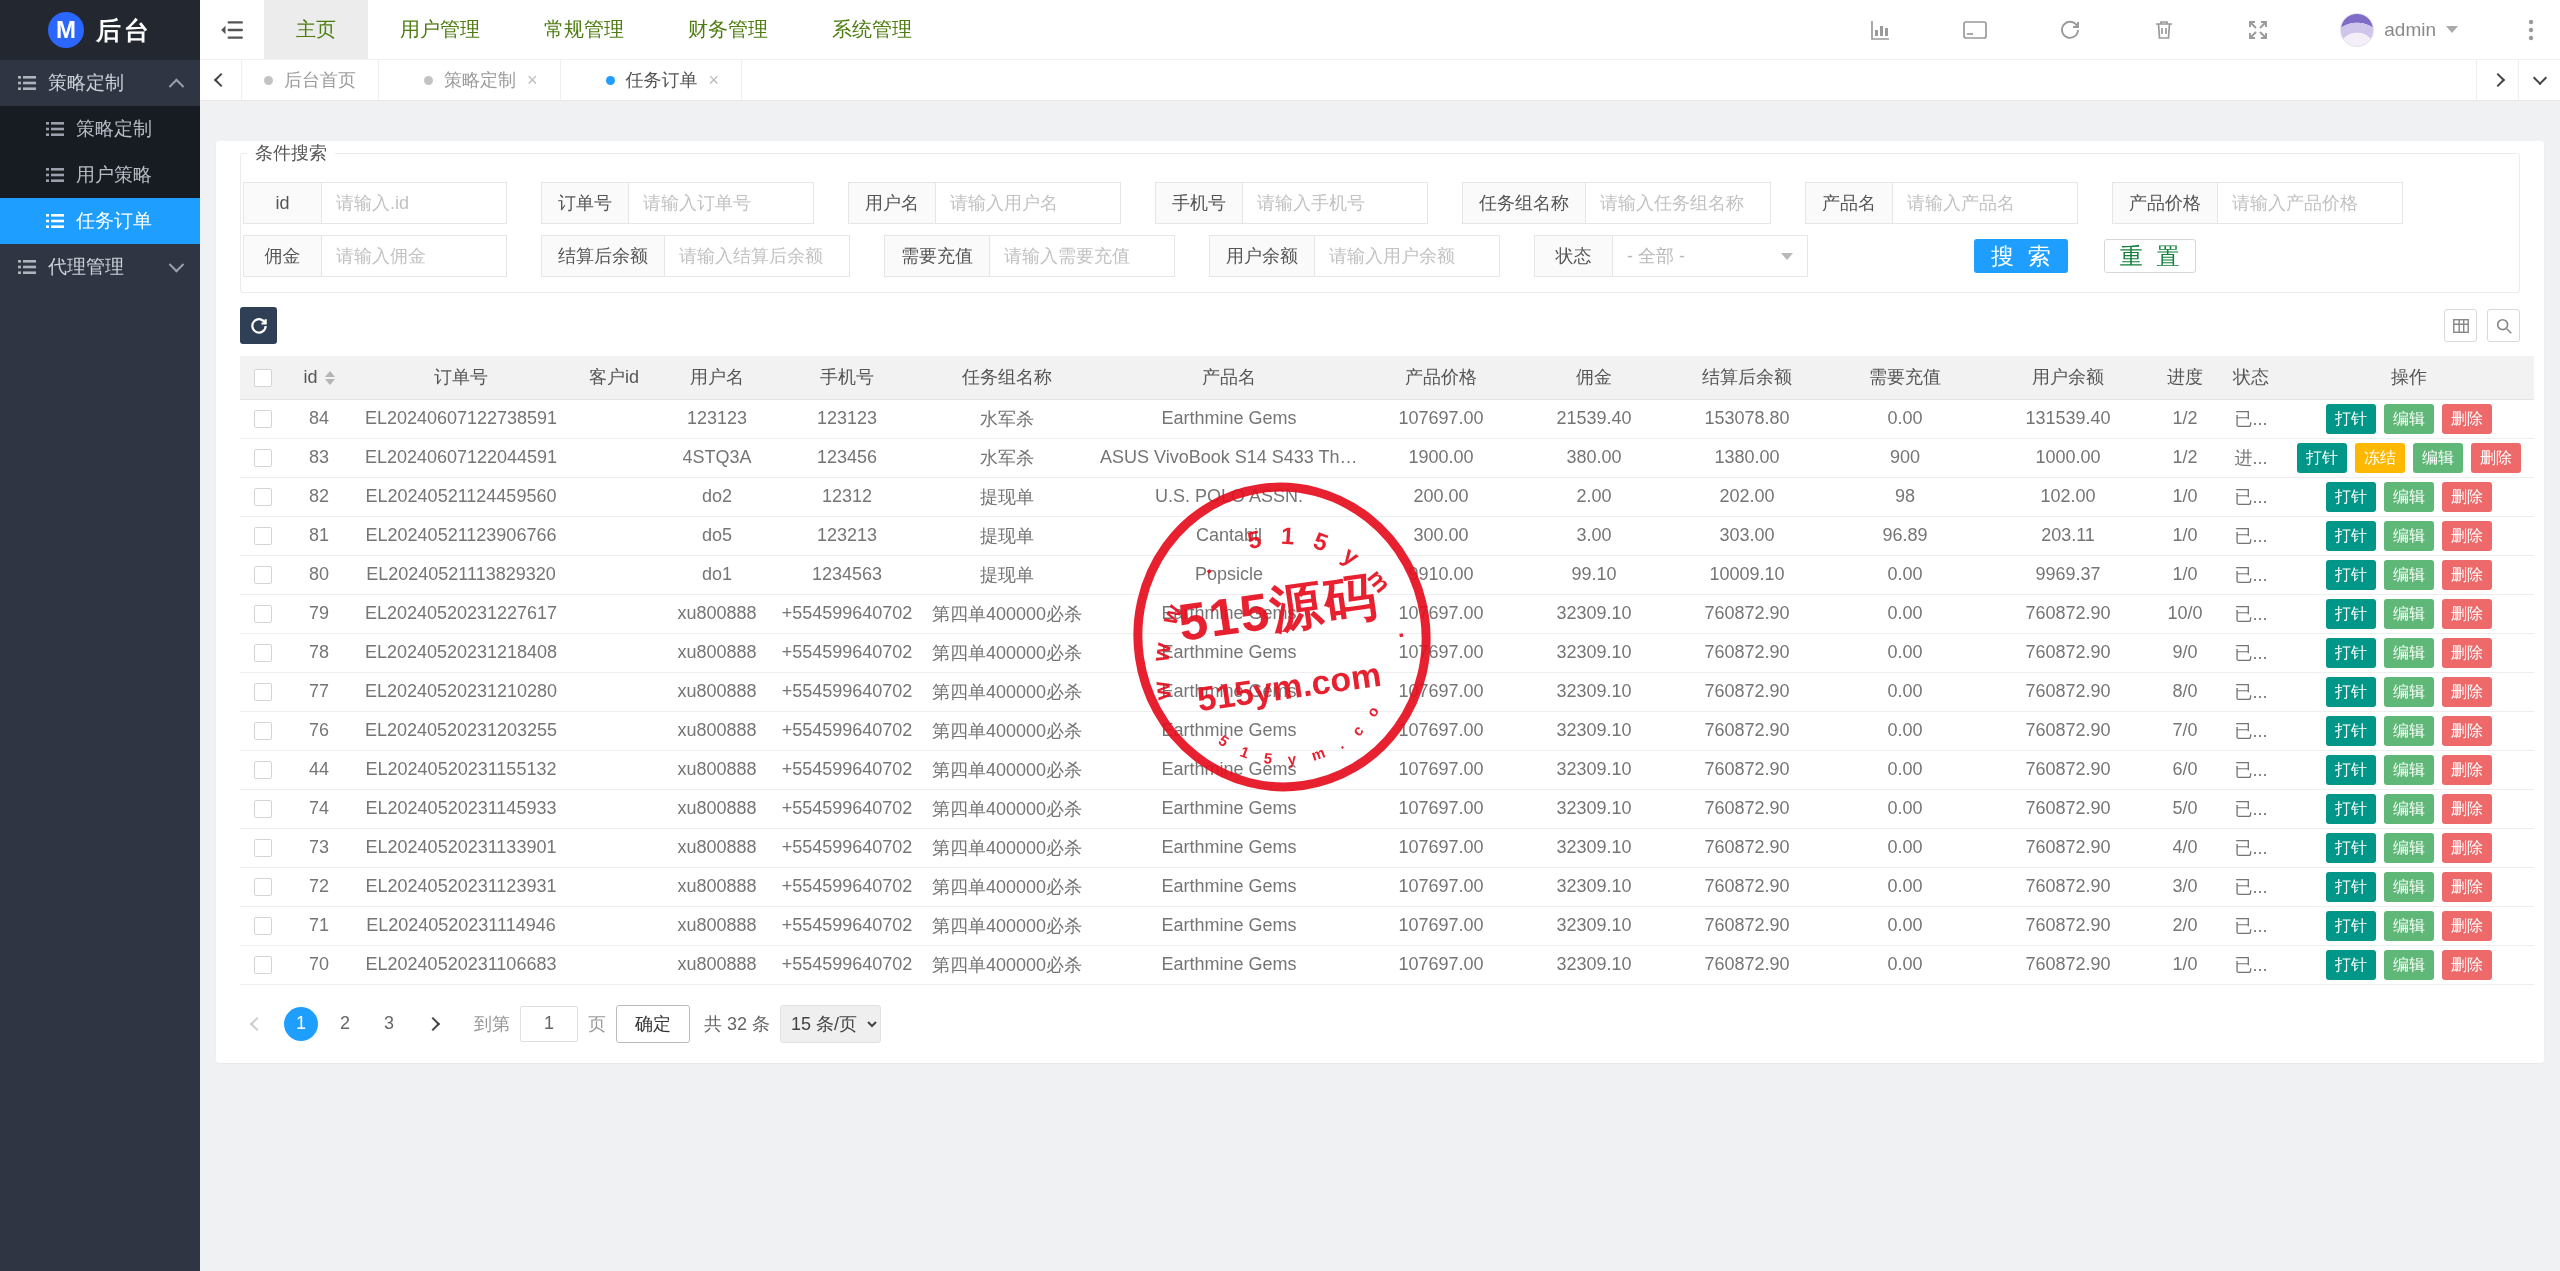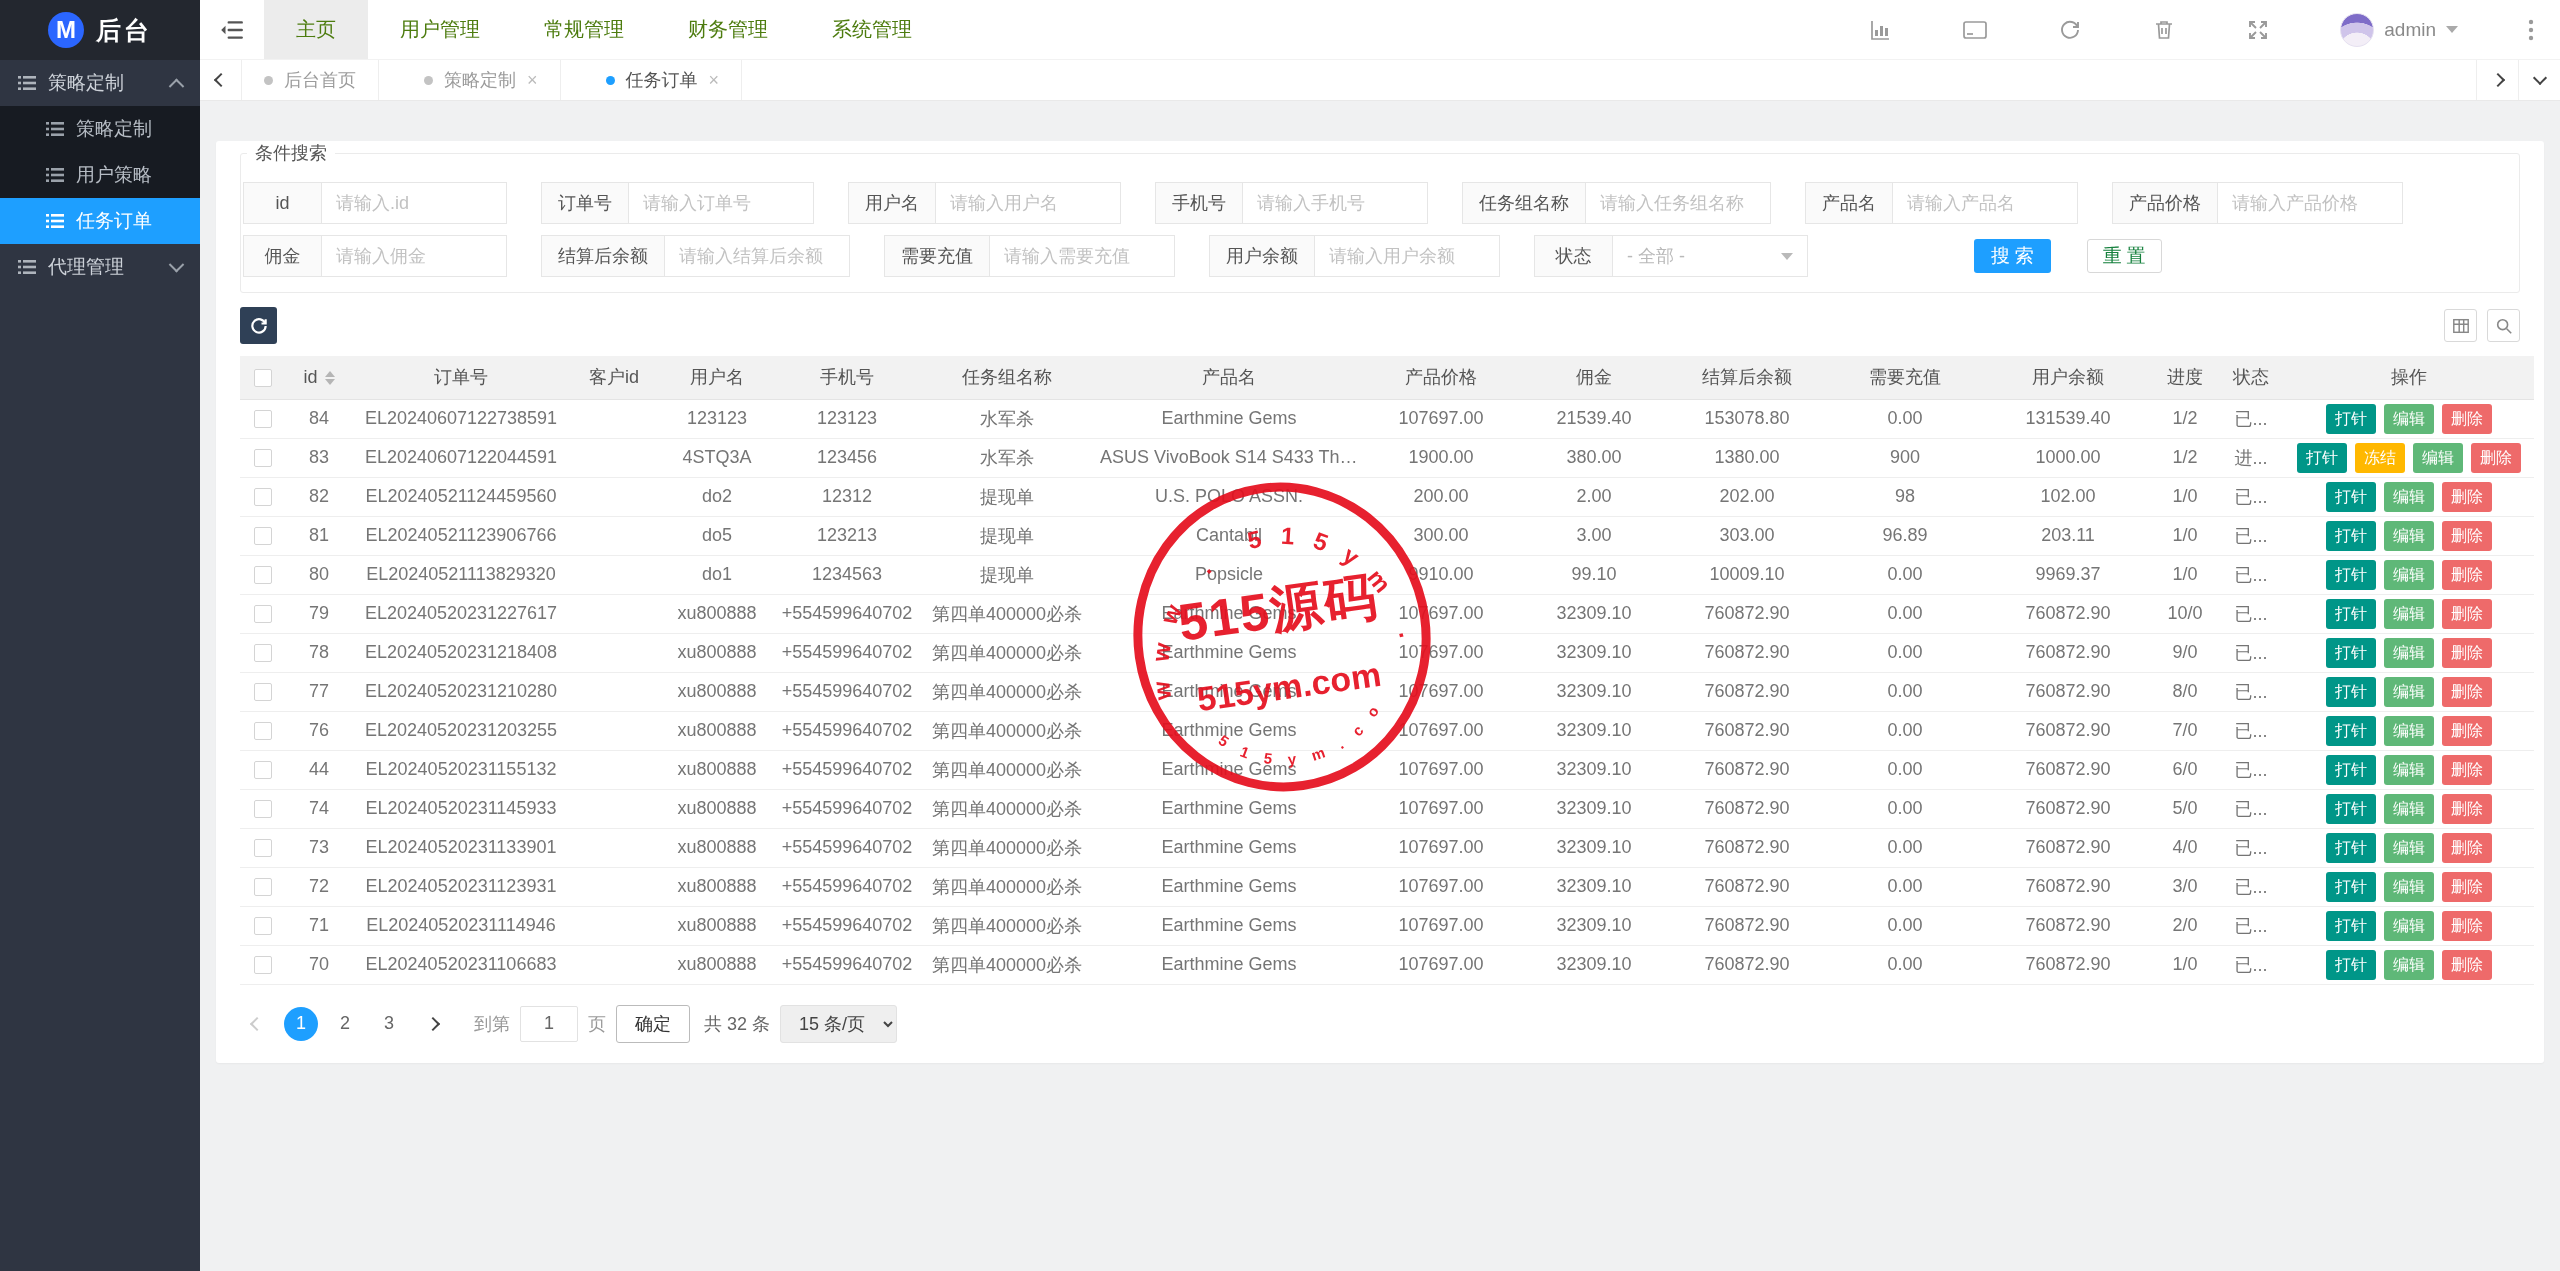--- a/index.html
+++ b/index.html
@@ -63,21 +63,21 @@
   .card{background:#fff;border-radius:3px;box-shadow:0 1px 2px rgba(0,0,0,.04);padding-bottom:6px;}
   fieldset.search{margin:24px 24px 4px;border:1px solid #ebebeb;border-radius:3px;padding:6px 2px 4px;}
   fieldset.search legend{font-size:18px;color:#555;padding:0 8px;margin-left:4px;}
   .filter-row{display:flex;align-items:center;margin:11px 0;}
   .fgroup{display:flex;margin-right:34px;}
   .flabel{min-width:78px;padding:0 16px;height:42px;display:flex;align-items:center;justify-content:center;background:#fafafa;border:1px solid #e6e6e6;border-right:none;font-size:18px;color:#555;white-space:nowrap;}
   .finput{width:186px;height:42px;border:1px solid #e6e6e6;padding:0 14px;font-size:18px;color:#333;outline:none;}
   .finput::placeholder{color:#c2c2c2;}
   .fselect{width:196px;height:42px;border:1px solid #e6e6e6;display:flex;align-items:center;padding:0 14px;font-size:18px;color:#b9b9b9;position:relative;cursor:pointer;background:#fff;}
   .fselect .caret-down{position:absolute;right:14px;border-top-color:#b9b9b9;}
-  .btn{height:34px;border-radius:3px;font-size:19px;cursor:pointer;font-family:Liberation Serif, serif;}
+  .btn{height:34px;border-radius:3px;font-size:23px;cursor:pointer;font-family:Liberation Mono, monospace;}
   .btn-search{background:var(--accent);color:#fff;border:none;padding:0 17px;margin-left:132px;}
   .btn-reset{background:#fff;color:#15803d;border:1px solid #d8d8d8;padding:0 15px;margin-left:36px;}
 
   .toolbar{display:flex;align-items:center;margin:14px 24px 12px;}
   .refresh-btn{width:37px;height:37px;background:#2F4056;border:none;border-radius:3px;display:flex;align-items:center;justify-content:center;color:#fff;cursor:pointer;}
   .toolbar-right{margin-left:auto;display:flex;gap:10px;}
   .tool-icon-btn{width:33px;height:33px;border:1px solid #d9d9d9;border-radius:3px;background:#fff;display:flex;align-items:center;justify-content:center;color:#888;cursor:pointer;}
 
   table.grid{width:calc(100% - 48px);margin:0 24px;border-collapse:collapse;table-layout:fixed;font-size:18px;color:#757575;}
   table.grid th{background:#f2f2f2;height:43px;font-weight:normal;color:#555;border-bottom:1px solid #e4e4e4;white-space:nowrap;overflow:hidden;}
@@ -97,21 +97,21 @@
   .pager{display:flex;align-items:center;margin:20px 24px 14px;font-size:18px;color:#666;gap:10px;}
   .pg-btn{width:34px;height:34px;display:flex;align-items:center;justify-content:center;cursor:pointer;}
   .pg-prev .arr{border-color:#ccc;}
   .pg-num{width:34px;height:34px;border-radius:50%;display:flex;align-items:center;justify-content:center;cursor:pointer;}
   .pg-num.active{background:var(--accent);color:#fff;}
   .goto-label{margin-left:14px;color:#999;}
   .goto-input{width:58px;height:36px;border:1px solid #e2e2e2;border-radius:2px;text-align:center;font-size:18px;color:#666;outline:none;}
   .page-word{color:#999;}
   .confirm-btn{height:38px;padding:0 18px;background:#fff;border:1px solid #bbb;border-radius:3px;font-size:18px;color:#333;cursor:pointer;font-family:inherit;}
   .total-text{margin-left:4px;}
-  .per-page{height:38px;border:1px solid #e2e2e2;border-radius:3px;font-size:18px;color:#444;padding:0 14px;font-family:inherit;}
+  .per-page{height:38px;border:1px solid #e2e2e2;border-radius:3px;font-size:18px;color:#444;padding:0 6px;font-family:inherit;}
 
   
   .stamp{position:absolute;left:1127px;top:477px;transform:rotate(-8deg);opacity:.92;pointer-events:none;z-index:40;}
   .st-main{font-size:52px;font-weight:bold;fill:var(--stamp);letter-spacing:2px;}
   .st-sub{font-size:34px;font-weight:bold;fill:var(--stamp);}
   .st-arc{font-size:24px;font-weight:bold;fill:var(--stamp);letter-spacing:8px;}
   .st-arcb{font-size:15px;font-weight:bold;fill:var(--stamp);letter-spacing:3px;}
 </style>
 </head>
 <body>

